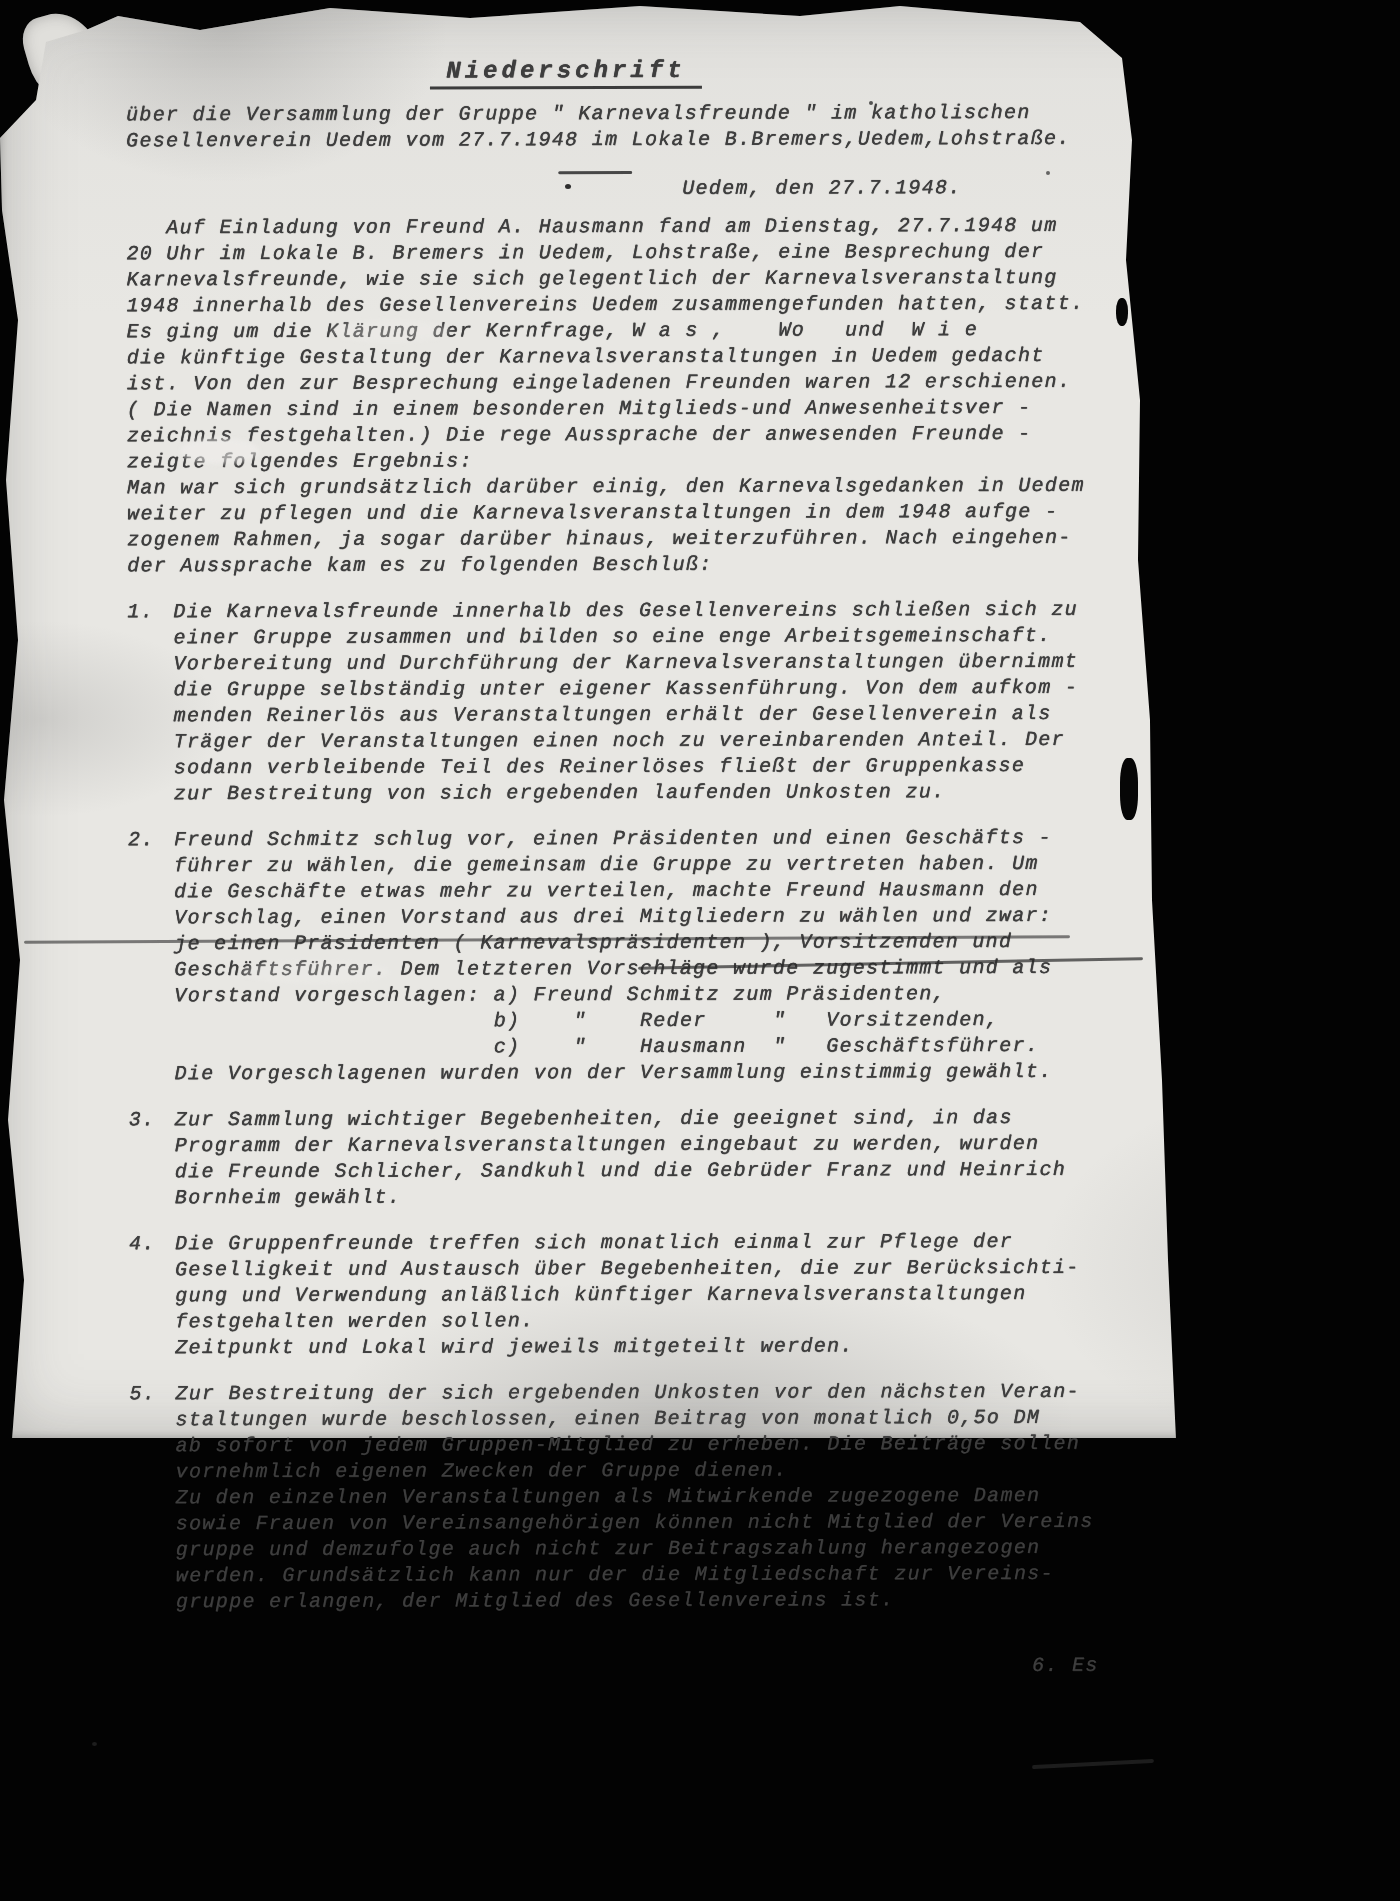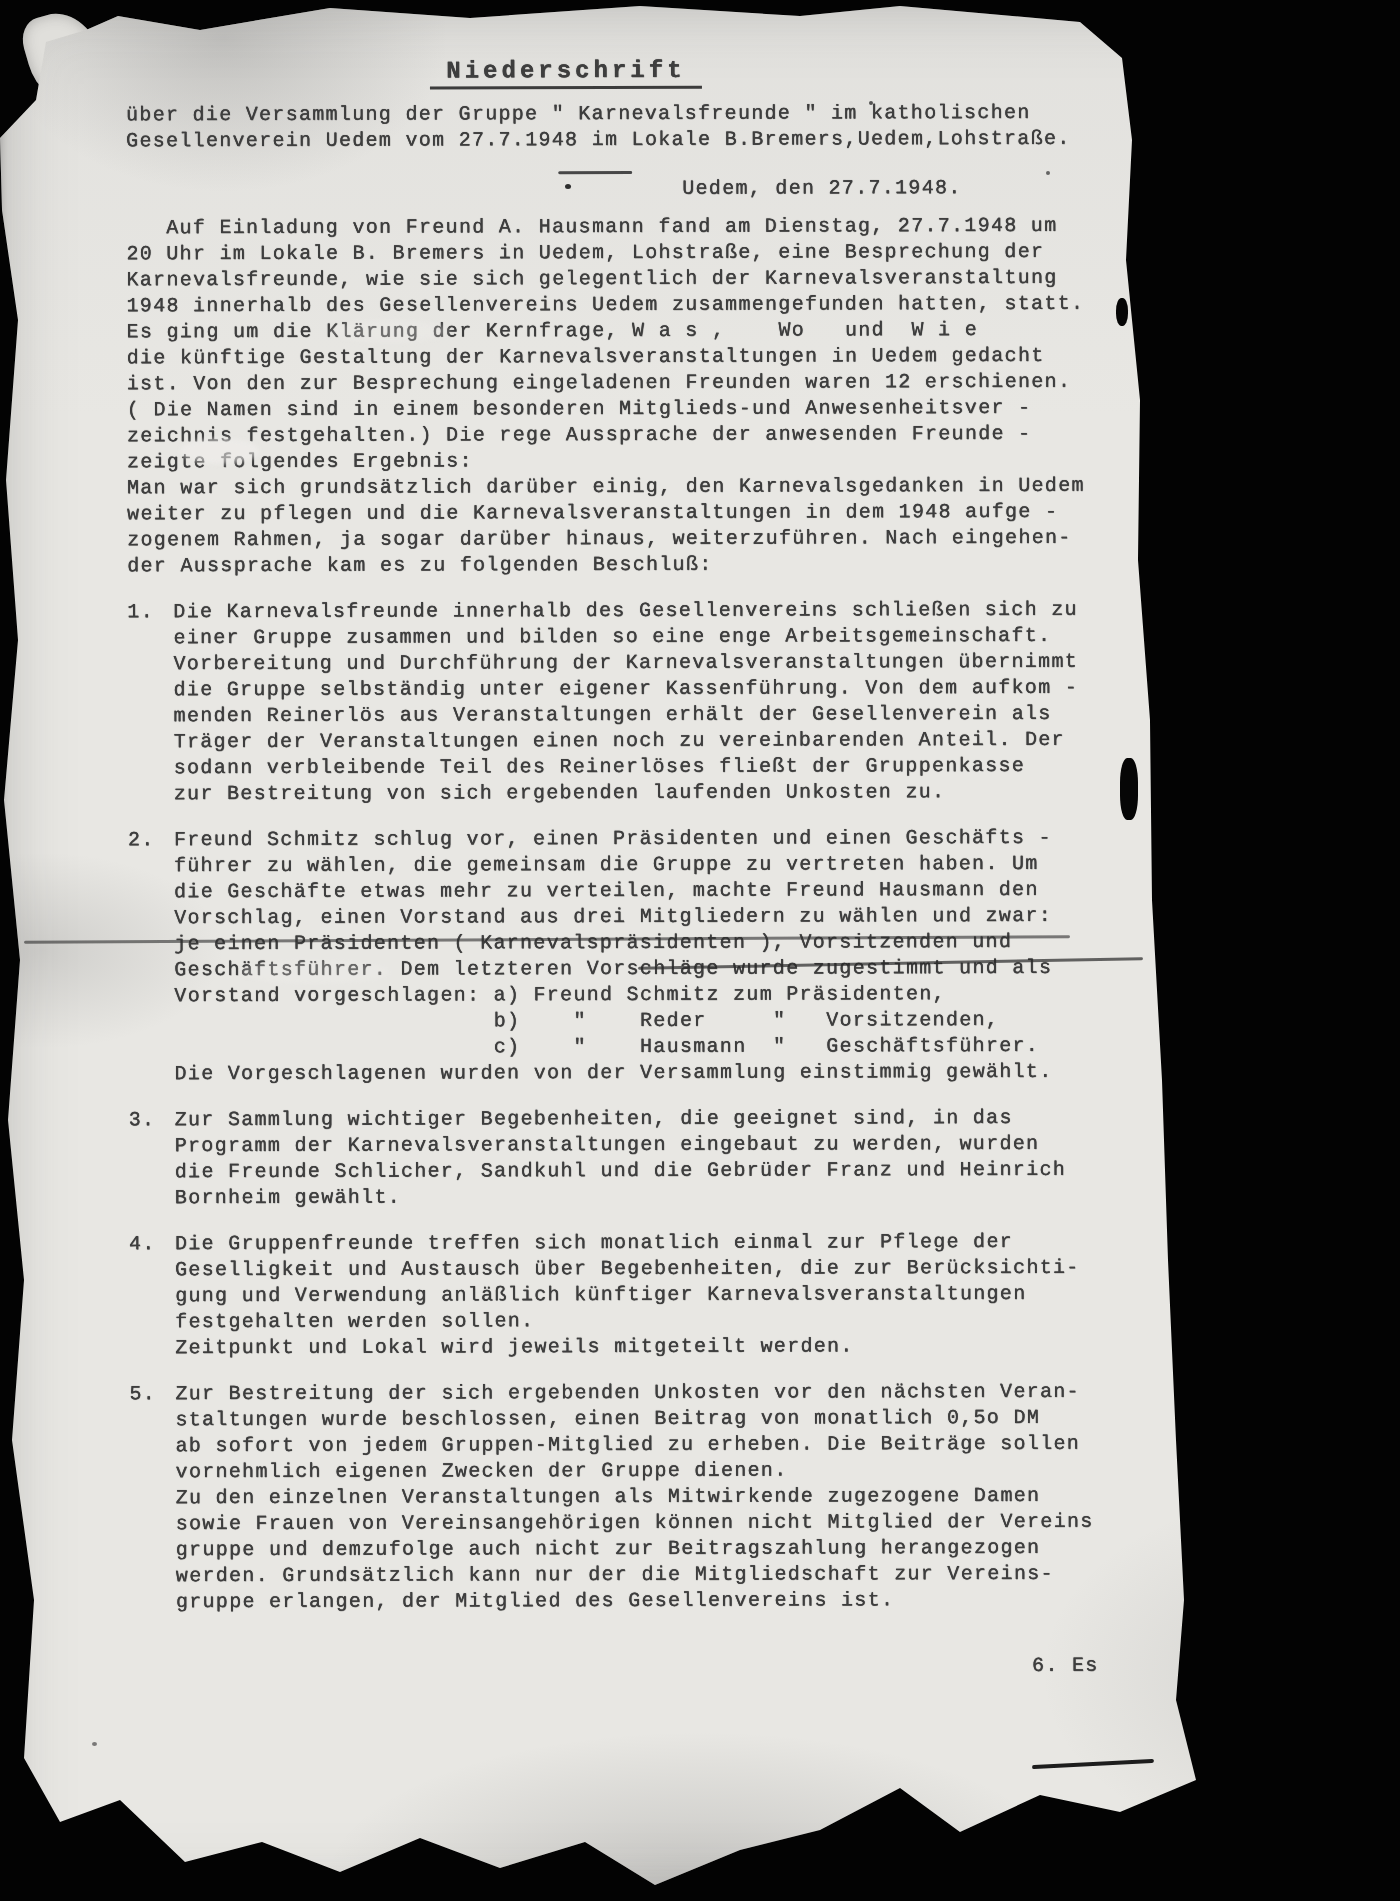--- a/index.html
+++ b/index.html
@@ -1,34 +1,34 @@
 <!DOCTYPE html>
 <html><head>
 <meta charset="utf-8">
 <style>
   html,body{margin:0;padding:0;background:#000;}
   .scan{position:relative;width:1400px;height:1901px;background:#030303;overflow:hidden;
         font-family:"Liberation Mono","DejaVu Sans Mono",monospace;}
-  .paper{position:absolute;left:0;top:0;width:1400px;height:1901px;background:#e8e7e3;
+  .paper{position:absolute;left:0;top:0;width:1400px;height:1438px;background:#e8e7e3;
     background-image:
       radial-gradient(ellipse 320px 220px at 16% 2%, rgba(110,110,110,0.28), transparent 70%),
       radial-gradient(ellipse 260px 140px at 3% 50%, rgba(120,120,120,0.22), transparent 70%),
       radial-gradient(ellipse 420px 260px at 96% 88%, rgba(120,120,120,0.20), transparent 72%),
       radial-gradient(ellipse 500px 200px at 50% 99%, rgba(100,100,100,0.25), transparent 75%),
       linear-gradient(180deg, rgba(190,190,190,0.15), rgba(255,255,255,0) 22%);
     box-shadow: inset 0 0 70px rgba(90,90,90,0.35), inset 0 0 8px rgba(70,70,70,0.4);
     clip-path: polygon(
       0px 138px, 36px 100px, 46px 42px, 86px 30px, 118px 16px, 200px 30px, 330px 8px,
       470px 18px, 640px 6px, 800px 16px, 900px 6px, 990px 14px, 1080px 22px, 1122px 58px,
       1132px 140px, 1126px 260px, 1140px 400px, 1138px 560px, 1150px 720px, 1152px 900px,
       1162px 1080px, 1168px 1260px, 1176px 1440px, 1184px 1600px, 1176px 1700px, 1196px 1780px,
       1120px 1812px, 1040px 1795px, 960px 1832px, 900px 1788px, 820px 1830px, 740px 1850px,
       655px 1885px, 585px 1842px, 500px 1868px, 420px 1838px, 340px 1872px, 262px 1842px,
       185px 1862px, 120px 1800px, 60px 1822px, 24px 1758px, 34px 1600px, 12px 1440px,
-      24px 1280px, 8px 1120px, 20px 960px, 4px 800px, 18px 640px, 6px 480px, 18px 320px, 2px 210px);}
+      24px 1280px, 8px 1120px, 20px 960px, 4px 800px, 18px 640px, 6px 480px, 18px 320px, 2px 210px); font-style: italic;}
   .fragment{position:absolute;left:28px;top:12px;width:72px;height:90px;background:#e0dfdb;
       transform:rotate(-16deg);border-radius:30% 60% 45% 55%;box-shadow:inset 0 0 14px rgba(90,90,90,.4);}
   .content{position:absolute;left:128px;top:58px;width:1000px;color:#3e3e3e;
       font-size:20px;line-height:26px;letter-spacing:1.3px;transform:rotate(-0.15deg);
       text-shadow:0 0 0.7px rgba(40,40,40,0.9), 0.4px 0.4px 0.6px rgba(70,70,70,0.5);}
   .title-row{text-align:center;margin-right:120px;}
   .title{display:inline-block;font-weight:bold;font-size:24px;letter-spacing:4px;
       border-bottom:3px solid #3c3c3c;padding:0 16px 2px 16px;}
   .subtitle{white-space:pre;margin-top:12px;}
   .sep{width:74px;height:3px;background:#474747;margin:18px 0 0 432px;border-radius:2px;}

